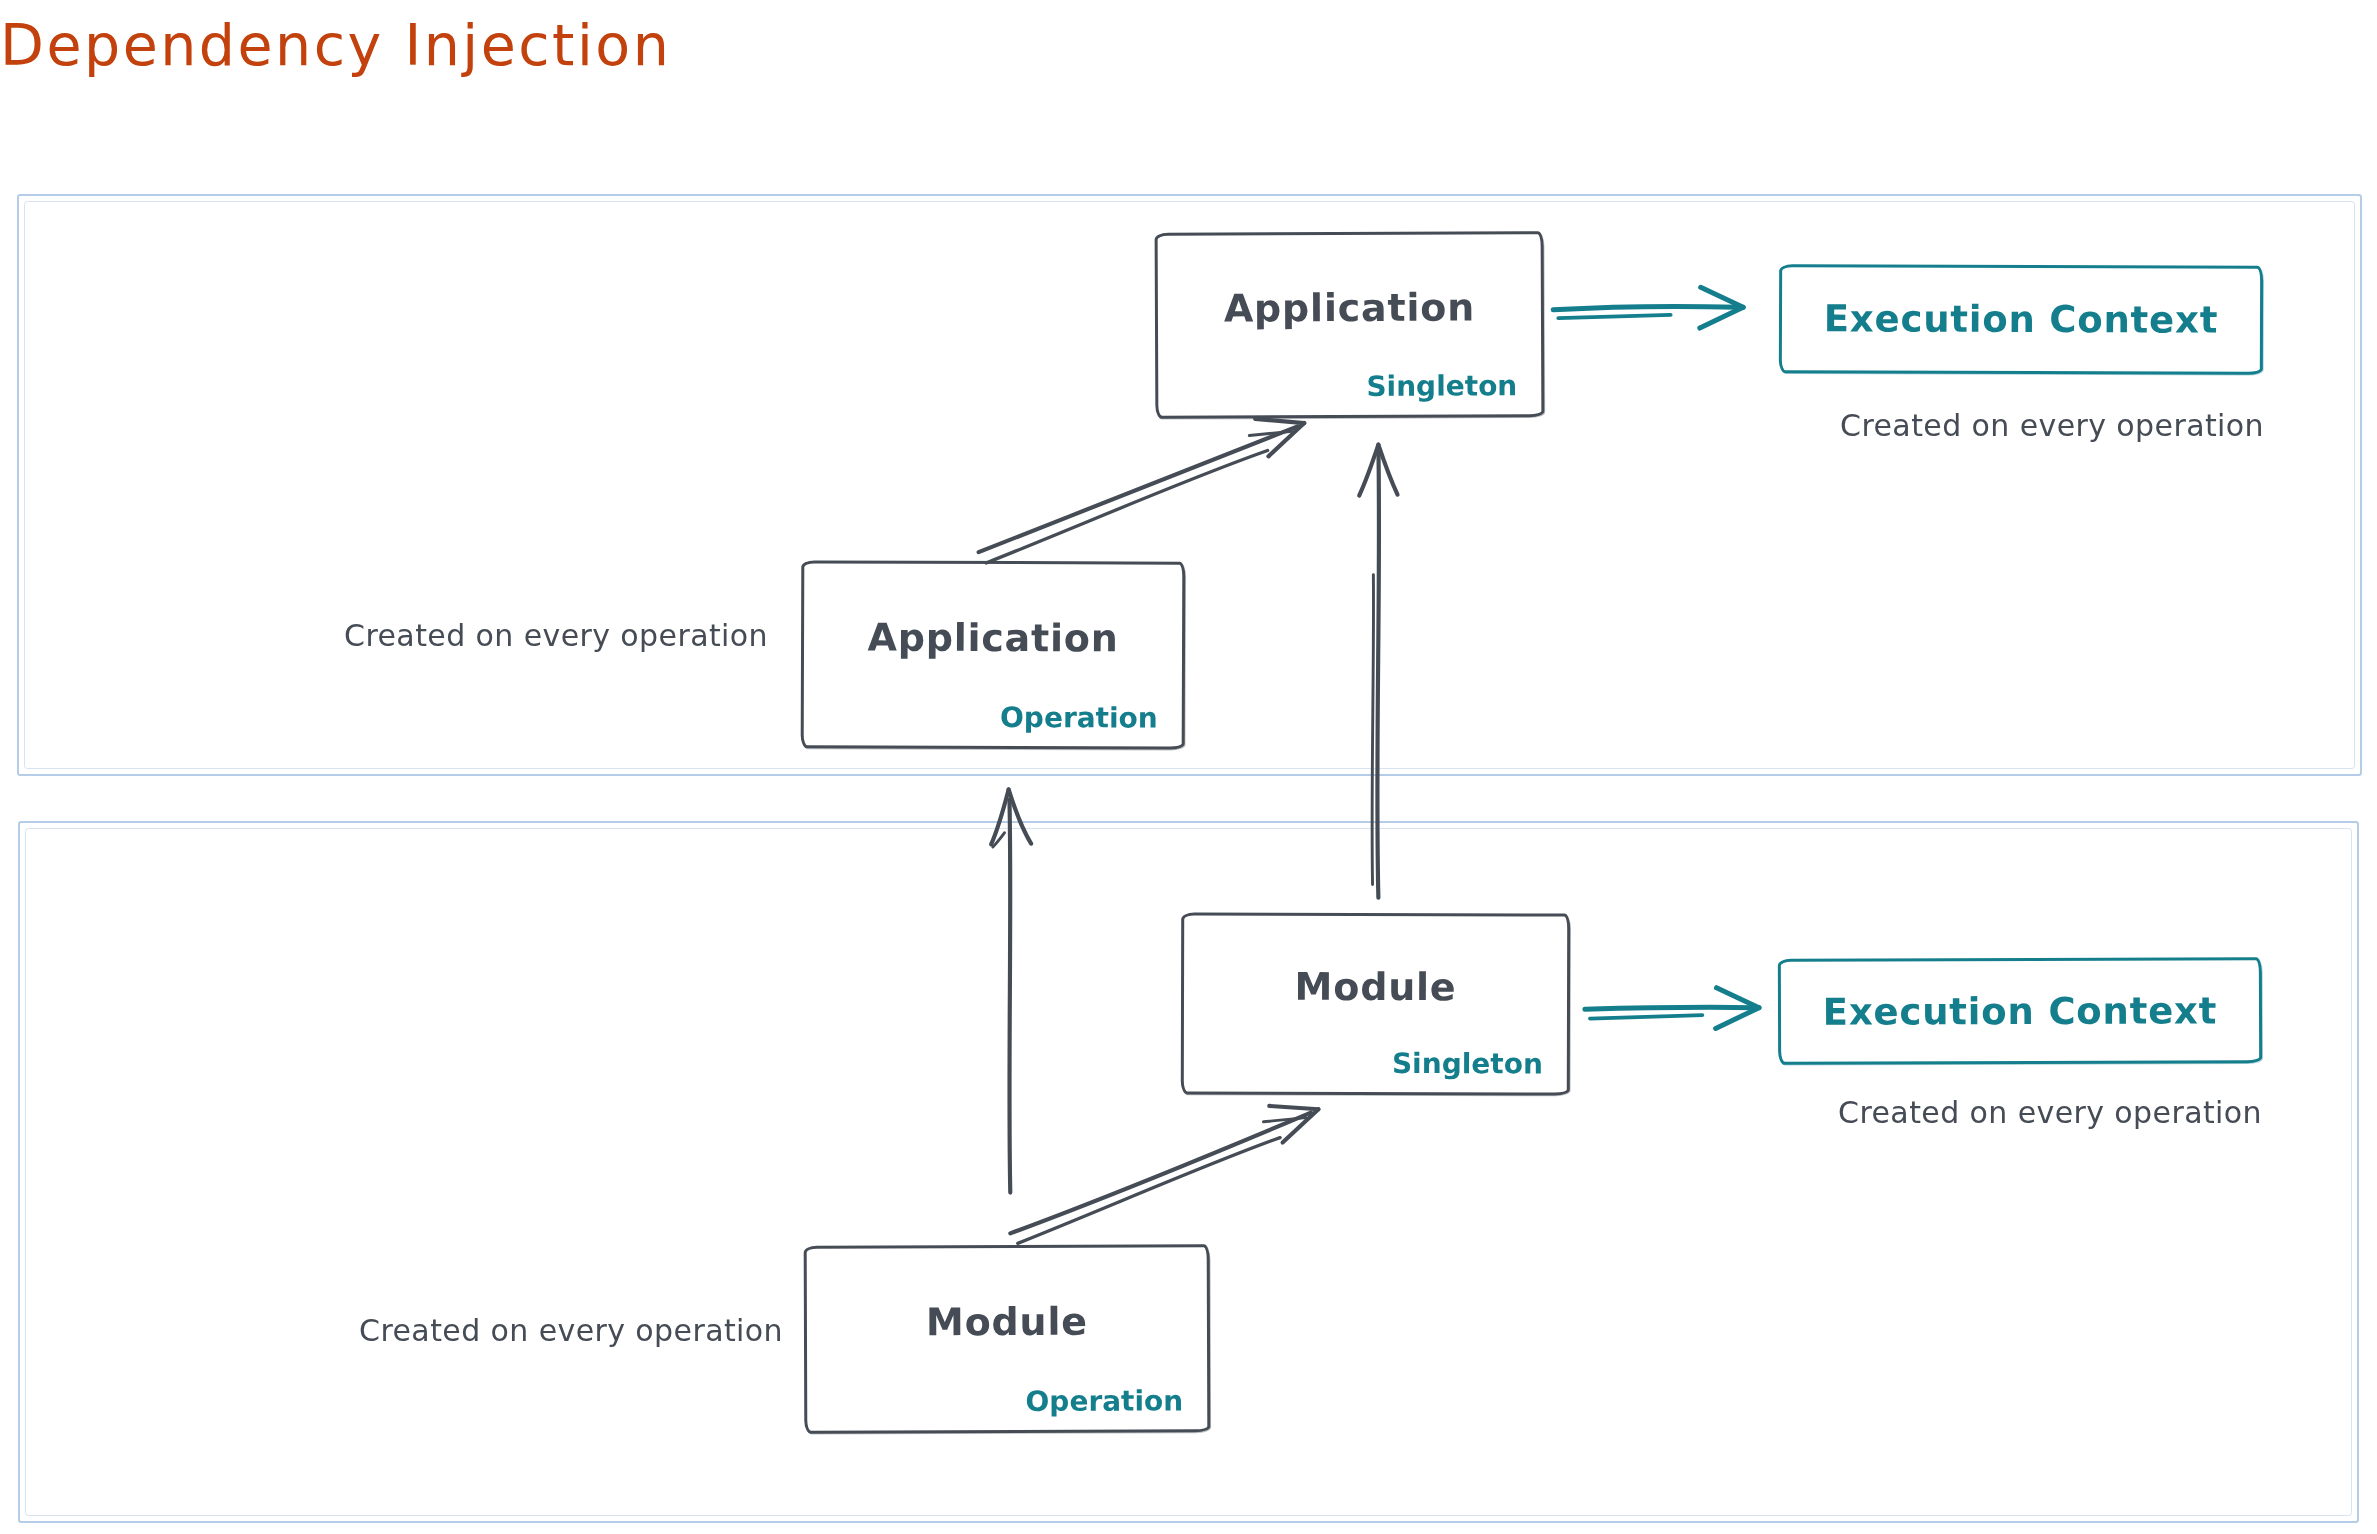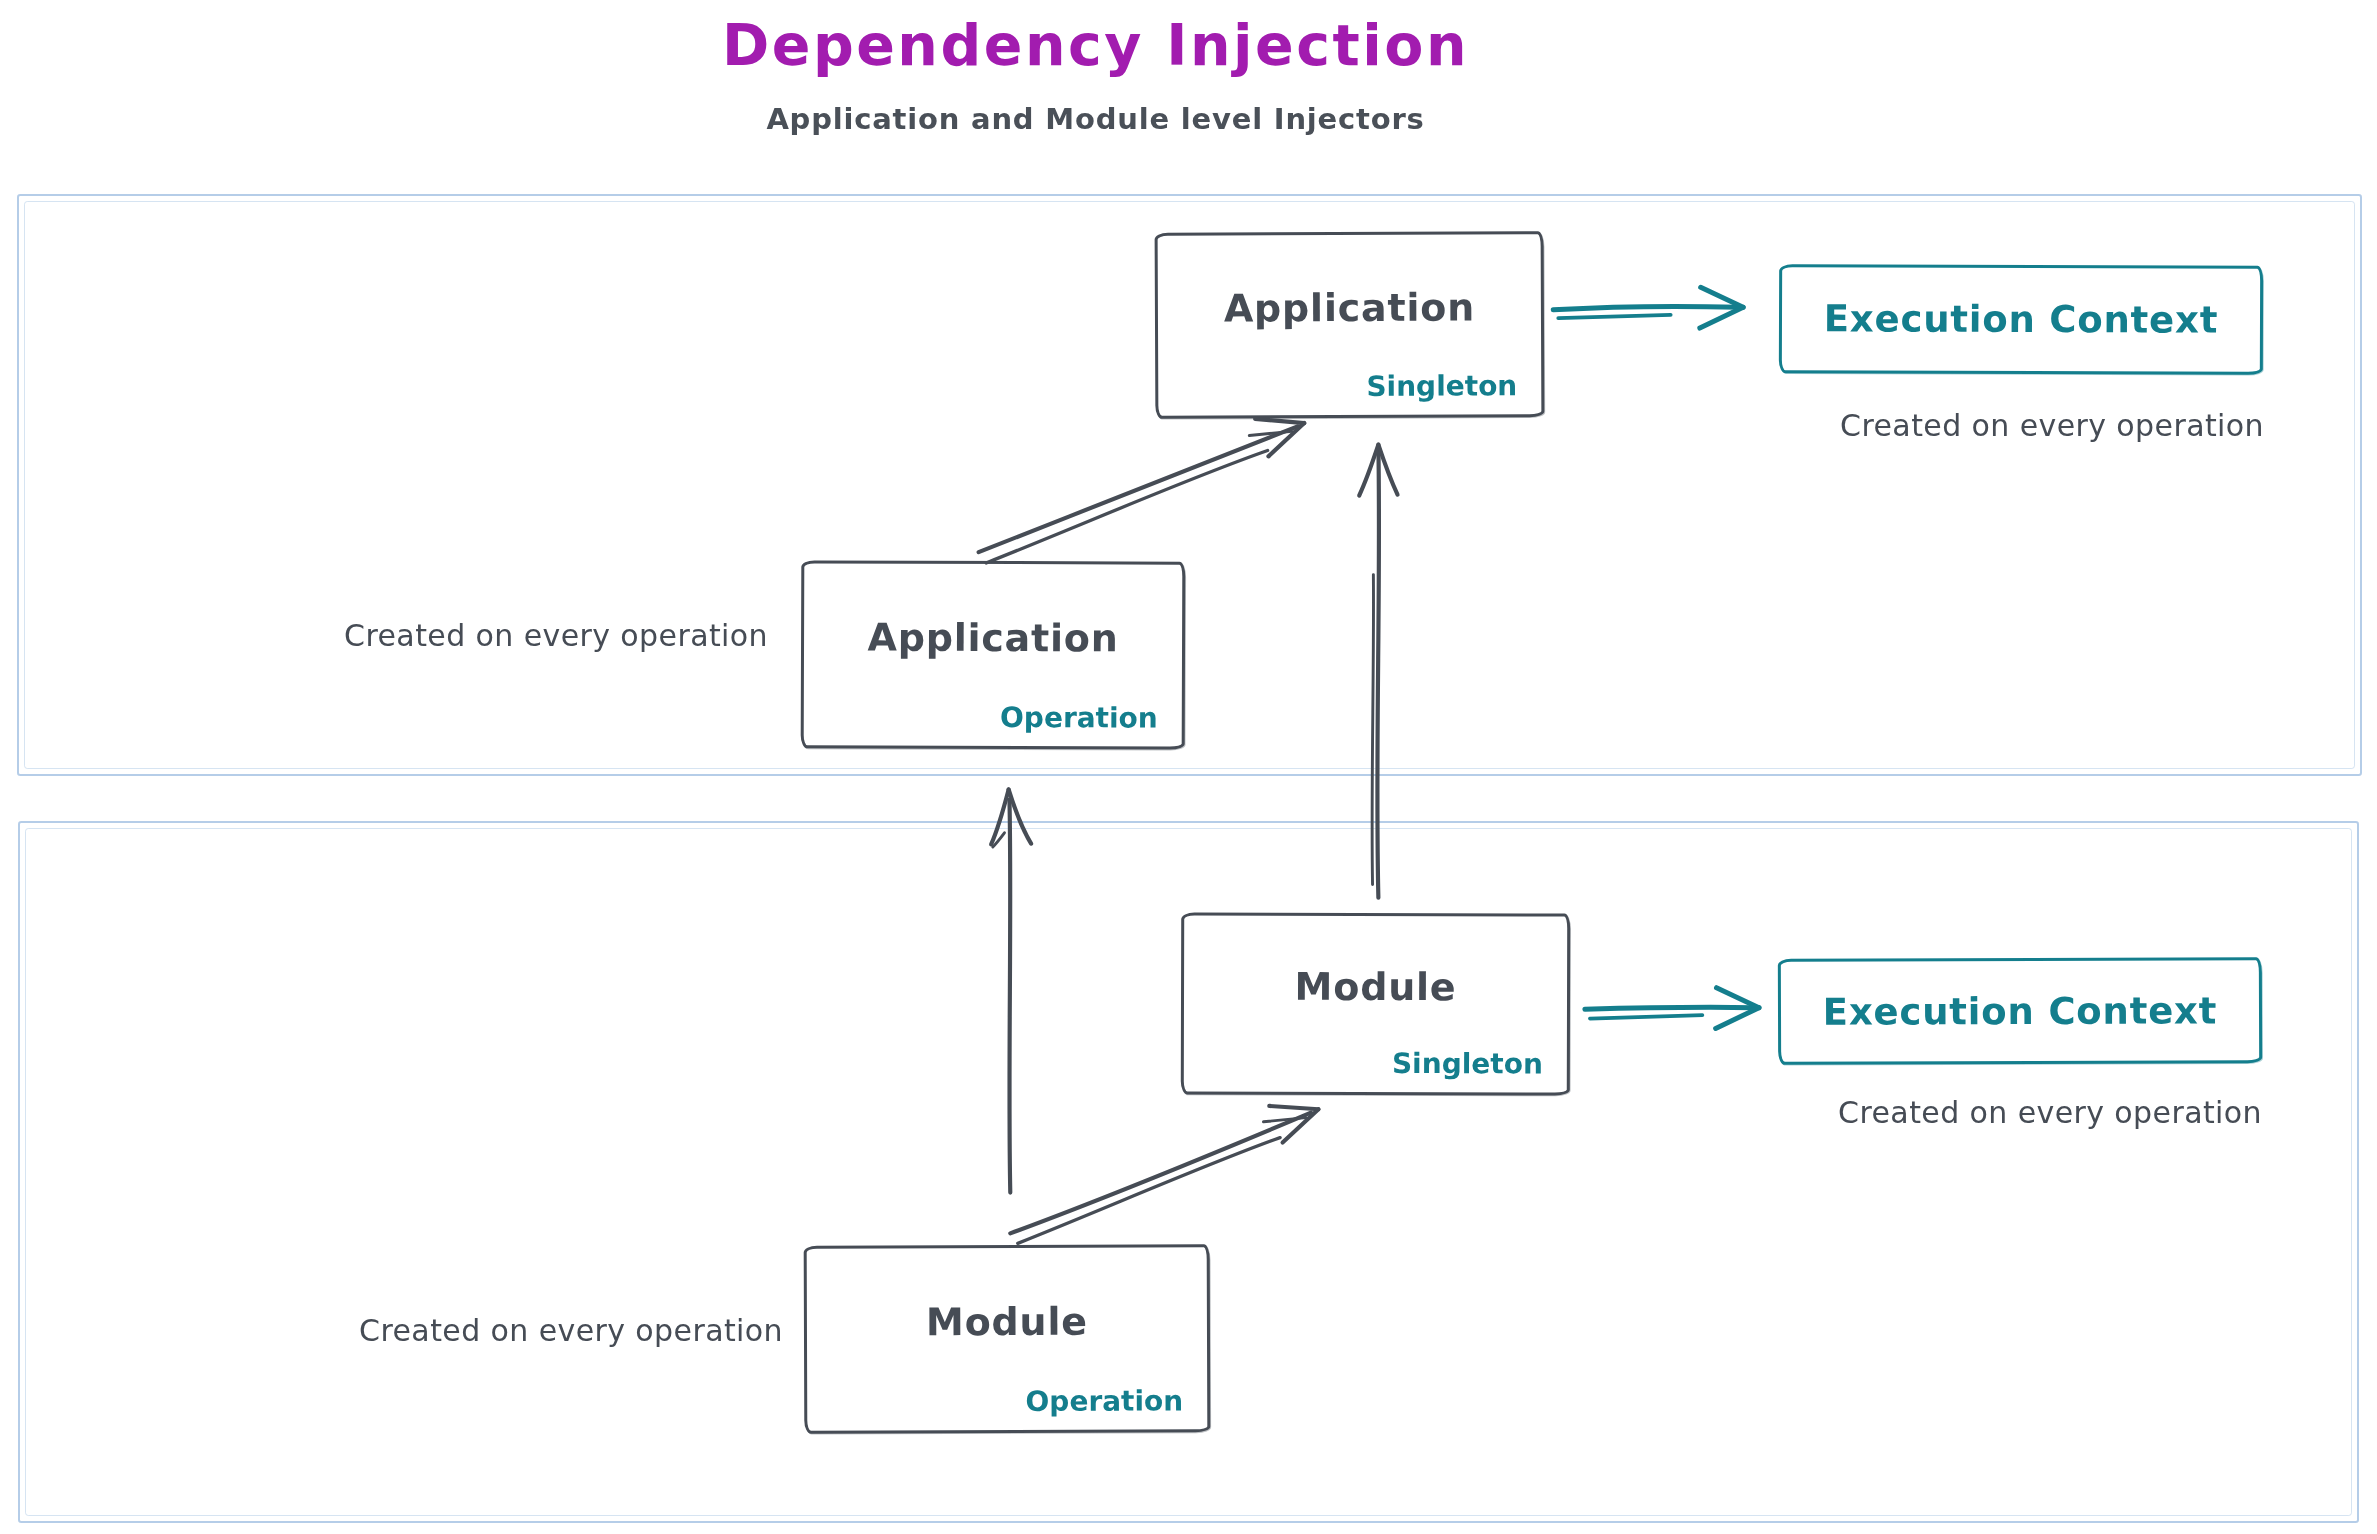--- a/index.html
+++ b/index.html
@@ -5,23 +5,22 @@
   html,body{margin:0;padding:0;background:#ffffff;}
   .canvas{
     position:relative;
     width:2377px;height:1534px;
     background:#ffffff;
     font-family:"DejaVu Sans","Liberation Sans",sans-serif;
     overflow:hidden;
   }
   .title{
     position:absolute;left:0;top:11.7px;width:2191px;
-    text-align:center;
-    font-size:57px;font-weight:700;letter-spacing:2.5px;
-    color:#a21caf;
+    font-size:57px;font-weight:400;letter-spacing:2.5px;
+    color:#c2410c;
   }
   .subtitle{
     position:absolute;left:0;top:102px;width:2191px;
     text-align:center;
     font-size:29px;font-weight:600;letter-spacing:0.8px;
     color:#4a5058;
   }
   .section{
     position:absolute;
     border:2.5px solid #b5cde8;
@@ -74,21 +73,20 @@
   svg.arrows{position:absolute;left:0;top:0;pointer-events:none;}
   .dark-stroke{stroke:#464c55;fill:none;stroke-linecap:round;}
   .teal-stroke{stroke:#147e8d;fill:none;stroke-linecap:round;}
 </style>
 </head>
 <body>
 
 <div class="canvas">
 
   <div class="title">Dependency Injection</div>
-  <div class="subtitle">Application and Module level Injectors</div>
 
   <div class="section" style="left:16.7px;top:194px;width:2341px;height:578px;"></div>
 
   <div class="section" style="left:18.3px;top:821px;width:2337px;height:698px;"></div>
 
   <div class="node" style="left:1155px;top:232px;width:383px;height:180px;transform:rotate(-.25deg);">
     <div class="label">Application</div>
     <div class="scope">Singleton</div>
   </div>
 

